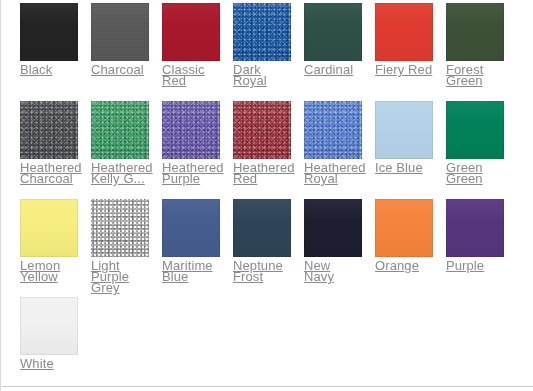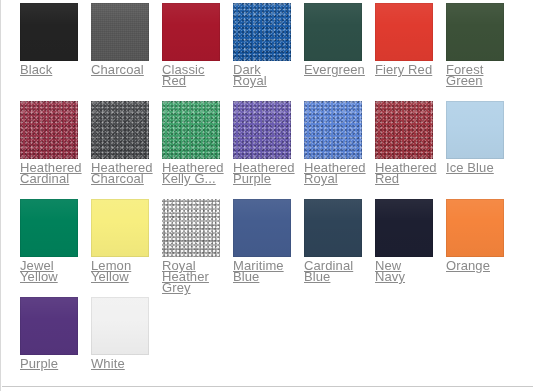--- a/index.html
+++ b/index.html
@@ -141,77 +141,73 @@
       <div class="swatch-cell">
         <span class="swatch-chip" title="Classic Red" style="background-color: rgb(168, 24, 44);"></span>
         <span class="swatch-label">Classic Red</span>
       </div>
       <div class="swatch-cell">
         <span class="swatch-chip heathered" title="Dark Royal" style="background-color: rgb(26, 91, 166);"></span>
         <span class="swatch-label">Dark Royal</span>
       </div>
       <div class="swatch-cell">
         <span class="swatch-chip" title="Evergreen" style="background-color: rgb(46, 80, 72);"></span>
-        <span class="swatch-label">Evergreen</span>
+        <span class="swatch-label">Cardinal</span>
       </div>
       <div class="swatch-cell">
         <span class="swatch-chip" title="Fiery Red" style="background-color: rgb(224, 59, 47);"></span>
         <span class="swatch-label">Fiery Red</span>
       </div>
       <div class="swatch-cell">
         <span class="swatch-chip" title="Forest Green" style="background-color: rgb(60, 81, 56);"></span>
         <span class="swatch-label">Forest Green</span>
       </div>
       <div class="swatch-cell">
-        <span class="swatch-chip heathered" title="Heathered Cardinal" style="background-color: rgb(150, 50, 71);"></span>
-        <span class="swatch-label">Heathered Cardinal</span>
-      </div>
-      <div class="swatch-cell">
         <span class="swatch-chip heathered" title="Heathered Charcoal" style="background-color: rgb(77, 79, 82);"></span>
         <span class="swatch-label">Heathered Charcoal</span>
       </div>
       <div class="swatch-cell">
         <span class="swatch-chip heathered" title="Heathered Kelly G..." style="background-color: rgb(62, 160, 106);"></span>
         <span class="swatch-label">Heathered Kelly G...</span>
       </div>
       <div class="swatch-cell">
         <span class="swatch-chip heathered" title="Heathered Purple" style="background-color: rgb(107, 92, 176);"></span>
         <span class="swatch-label">Heathered Purple</span>
       </div>
       <div class="swatch-cell">
+        <span class="swatch-chip heathered" title="Heathered Red" style="background-color: rgb(157, 52, 64);"></span>
+        <span class="swatch-label">Heathered Red</span>
+      </div>
+      <div class="swatch-cell">
         <span class="swatch-chip heathered" title="Heathered Royal" style="background-color: rgb(90, 131, 214);"></span>
         <span class="swatch-label">Heathered Royal</span>
       </div>
       <div class="swatch-cell">
-        <span class="swatch-chip heathered" title="Heathered Red" style="background-color: rgb(157, 52, 64);"></span>
-        <span class="swatch-label">Heathered Red</span>
-      </div>
-      <div class="swatch-cell">
         <span class="swatch-chip" title="Ice Blue" style="background-color: rgb(180, 210, 232);"></span>
         <span class="swatch-label">Ice Blue</span>
       </div>
       <div class="swatch-cell">
         <span class="swatch-chip" title="Jewel Green" style="background-color: rgb(0, 129, 90);"></span>
-        <span class="swatch-label">Jewel Yellow</span>
+        <span class="swatch-label">Green Green</span>
       </div>
       <div class="swatch-cell">
         <span class="swatch-chip" title="Lemon Yellow" style="background-color: rgb(247, 238, 127);"></span>
         <span class="swatch-label">Lemon Yellow</span>
       </div>
       <div class="swatch-cell">
         <span class="swatch-chip heathered heathered-light" title="Light Heather Grey" style="background-color: rgb(185, 185, 185);"></span>
-        <span class="swatch-label">Royal Heather Grey</span>
+        <span class="swatch-label">Light Purple Grey</span>
       </div>
       <div class="swatch-cell">
         <span class="swatch-chip" title="Maritime Blue" style="background-color: rgb(69, 93, 143);"></span>
         <span class="swatch-label">Maritime Blue</span>
       </div>
       <div class="swatch-cell">
         <span class="swatch-chip" title="Neptune Blue" style="background-color: rgb(47, 68, 88);"></span>
-        <span class="swatch-label">Cardinal Blue</span>
+        <span class="swatch-label">Neptune Frost</span>
       </div>
       <div class="swatch-cell">
         <span class="swatch-chip" title="New Navy" style="background-color: rgb(29, 31, 49);"></span>
         <span class="swatch-label">New Navy</span>
       </div>
       <div class="swatch-cell">
         <span class="swatch-chip" title="Orange" style="background-color: rgb(245, 132, 60);"></span>
         <span class="swatch-label">Orange</span>
       </div>
       <div class="swatch-cell">

